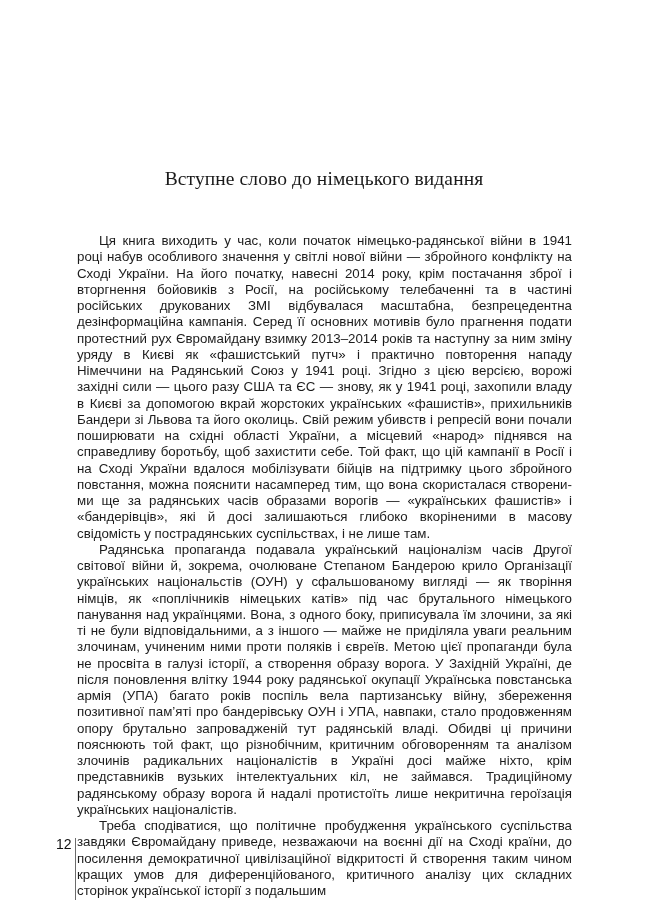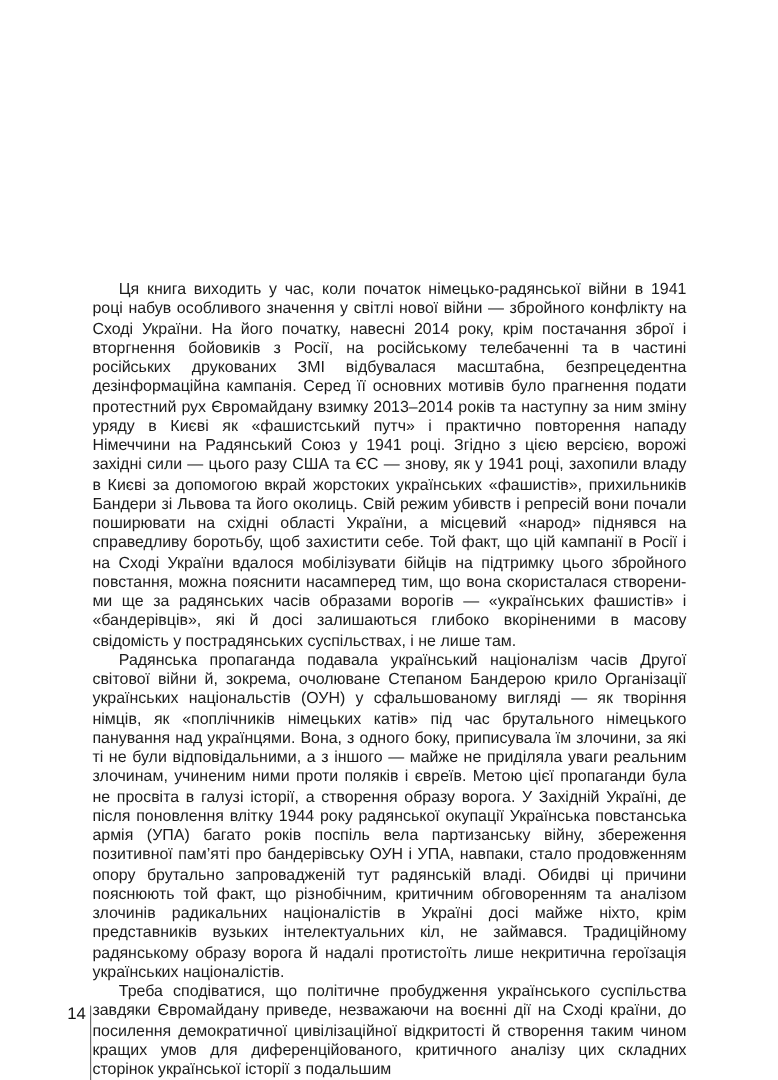--- a/index.html
+++ b/index.html
@@ -18,20 +18,21 @@
     .page-number {
       position: absolute; left: 56px; top: 836px;
       font-family: "Liberation Sans", sans-serif; font-size: 14px; color: #111;
     }
     .rule { position: absolute; left: 75px; top: 838px; width: 1px; height: 62px; background: #6b6b6b; }
   </style>
 </head>
 <body>
 
 <div class="page">
+  <div class="title">Вступне слово до німецького видання</div>
   <div class="body">
     <p>Ця книга виходить у час, коли початок німецько-радянської війни в 1941 році набув особливого значення у світлі нової війни — збройного конфлікту на Сході України. На його початку, навесні 2014 року, крім постачання зброї і вторгнення бойовиків з Росії, на російському телебаченні та в частині російських друкованих ЗМІ відбувалася масштабна, безпрецедентна дезінформаційна кампанія. Серед її основних мотивів було прагнення подати протестний рух Євромайдану взимку 2013–2014 років та наступну за ним змі­ну уряду в Києві як «фашистський путч» і практично повторення нападу Німеччини на Радянський Союз у 1941 році. Згідно з цією версією, ворожі західні сили — цього разу США та ЄС — знову, як у 1941 році, захопили владу в Києві за допомогою вкрай жорстоких українських «фашистів», прихильників Бандери зі Львова та його околиць. Свій режим убивств і репресій вони почали поширювати на східні області України, а місцевий «народ» піднявся на справедливу боротьбу, щоб захистити себе. Той факт, що цій кампанії в Росії і на Сході України вдалося мобілізувати бійців на підтримку цього збройного повстання, можна пояснити насамперед тим, що вона скористалася створени­ми ще за радянських часів образами ворогів — «українських фашистів» і «бандерівців», які й досі залишаються глибоко вкоріненими в масову свідомість у пострадянських суспільствах, і не лише там.</p>
     <p>Радянська пропаганда подавала український націоналізм часів Другої світової війни й, зокрема, очолюване Степаном Бандерою крило Організації українських національс­тів (ОУН) у сфальшованому вигляді — як творіння німців, як «поплічників німецьких катів» під час брутального німецького панування над українцями. Вона, з одного боку, приписувала їм злочини, за які ті не були відповідальними, а з іншого — майже не приділяла уваги реальним злочинам, учиненим ними проти поляків і євреїв. Метою цієї пропаганди була не просвіта в галузі історії, а створення образу ворога. У Західній Україні, де після поновлення влітку 1944 року радянської окупації Українська повстан­ська армія (УПА) багато років поспіль вела партизанську війну, збереження позитивної пам’яті про бандерівську ОУН і УПА, навпаки, стало продовженням опору брутально запровадженій тут радянській владі. Обидві ці причини пояснюють той факт, що різ­нобічним, критичним обговоренням та аналізом злочинів радикальних націоналістів в Україні досі майже ніхто, крім представників вузьких інтелектуальних кіл, не займав­ся. Традиційному радянському образу ворога й надалі протистоїть лише некритична героїзація українських націоналістів.</p>
     <p>Треба сподіватися, що політичне пробудження українського суспільства завдяки Євромайдану приведе, незважаючи на воєнні дії на Сході країни, до посилення демокра­тичної цивілізаційної відкритості й створення таким чином кращих умов для диферен­ційованого, критичного аналізу цих складних сторінок української історії з подальшим</p>
   </div>
-  <div class="page-number">14</div>
+  <div class="page-number">12</div>
   <div class="rule"></div>
 </div>
 
 </body></html>

